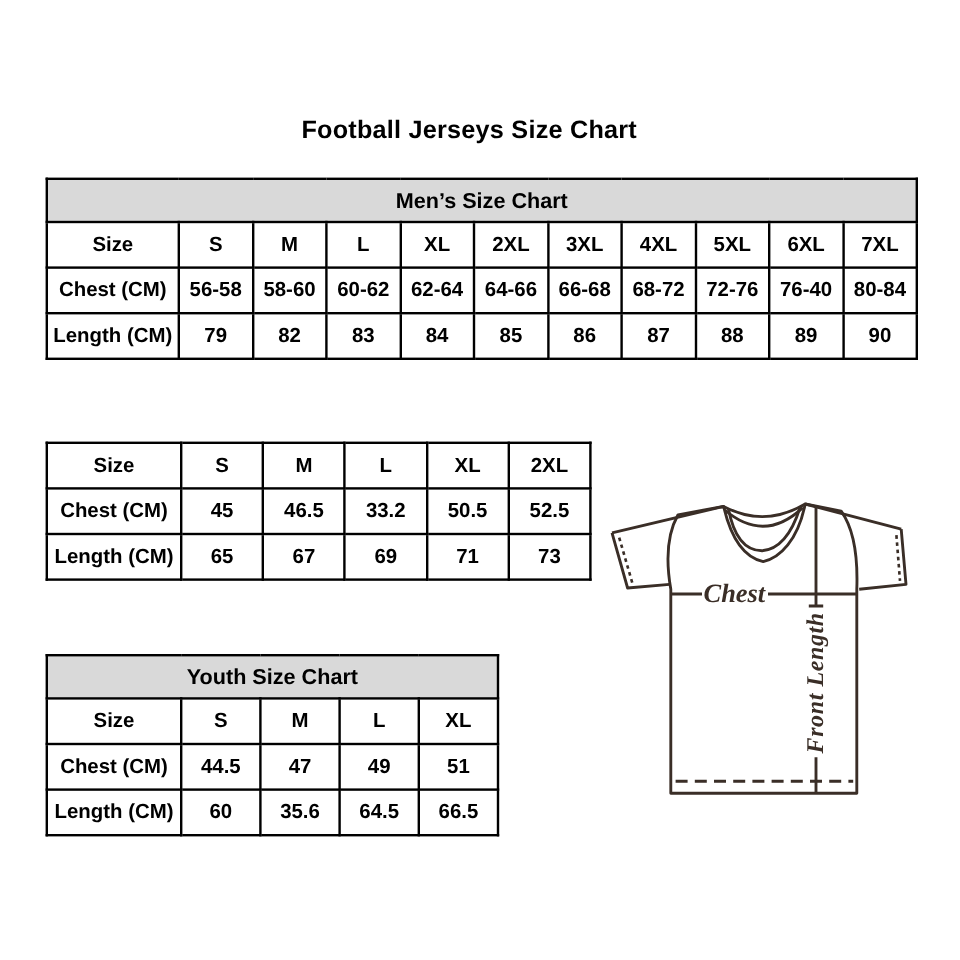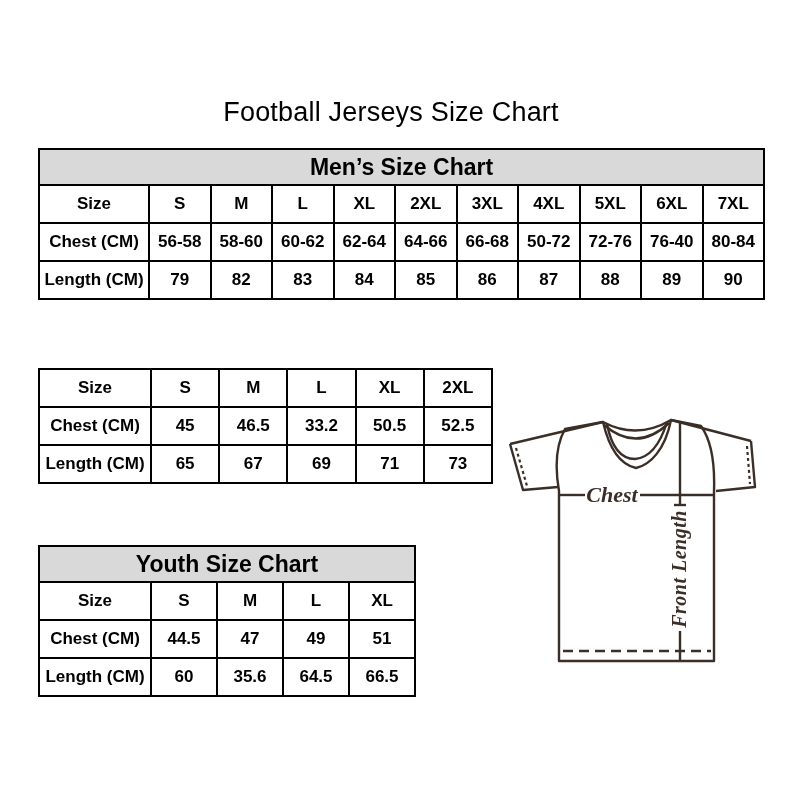--- a/index.html
+++ b/index.html
@@ -7,22 +7,22 @@
     width: 800px; height: 800px;
     background: #ffffff;
     font-family: "Liberation Sans", sans-serif;
     position: relative;
     overflow: hidden;
   }
   .page-title {
     position: absolute;
     top: 97px; left: 0; width: 782px;
     text-align: center;
-    font-size: 27px;
-    font-weight: normal;
+    font-size: 21px;
+    font-weight: bold;
     color: #000;
     letter-spacing: 0.2px;
   }
   table.size-table {
     position: absolute;
     border-collapse: collapse;
     table-layout: fixed;
     background: #ffffff;
   }
   table.size-table th, table.size-table td {
@@ -32,21 +32,21 @@
     font-weight: bold;
     color: #000000;
     font-size: 17px;
     height: 36px;
     padding: 0;
     overflow: hidden;
     white-space: nowrap;
   }
   table.size-table th.table-header {
     background: #d9d9d9;
-    font-size: 23px;
+    font-size: 18px;
     height: 34px;
   }
   #men-table   { left: 38px; top: 148px; width: 727px; }
   #women-table { left: 38px; top: 368px; width: 455px; }
   #youth-table { left: 38px; top: 545px; width: 378px; }
   .jersey-diagram {
     position: absolute;
     left: 498px; top: 393px;
     width: 280px; height: 280px;
   }
@@ -105,21 +105,21 @@
     <td>7XL</td>
   </tr>
   <tr>
     <td>Chest (CM)</td>
     <td>56-58</td>
     <td>58-60</td>
     <td>60-62</td>
     <td>62-64</td>
     <td>64-66</td>
     <td>66-68</td>
-    <td>50-72</td>
+    <td>68-72</td>
     <td>72-76</td>
     <td>76-40</td>
     <td>80-84</td>
   </tr>
   <tr>
     <td>Length (CM)</td>
     <td>79</td>
     <td>82</td>
     <td>83</td>
     <td>84</td>

